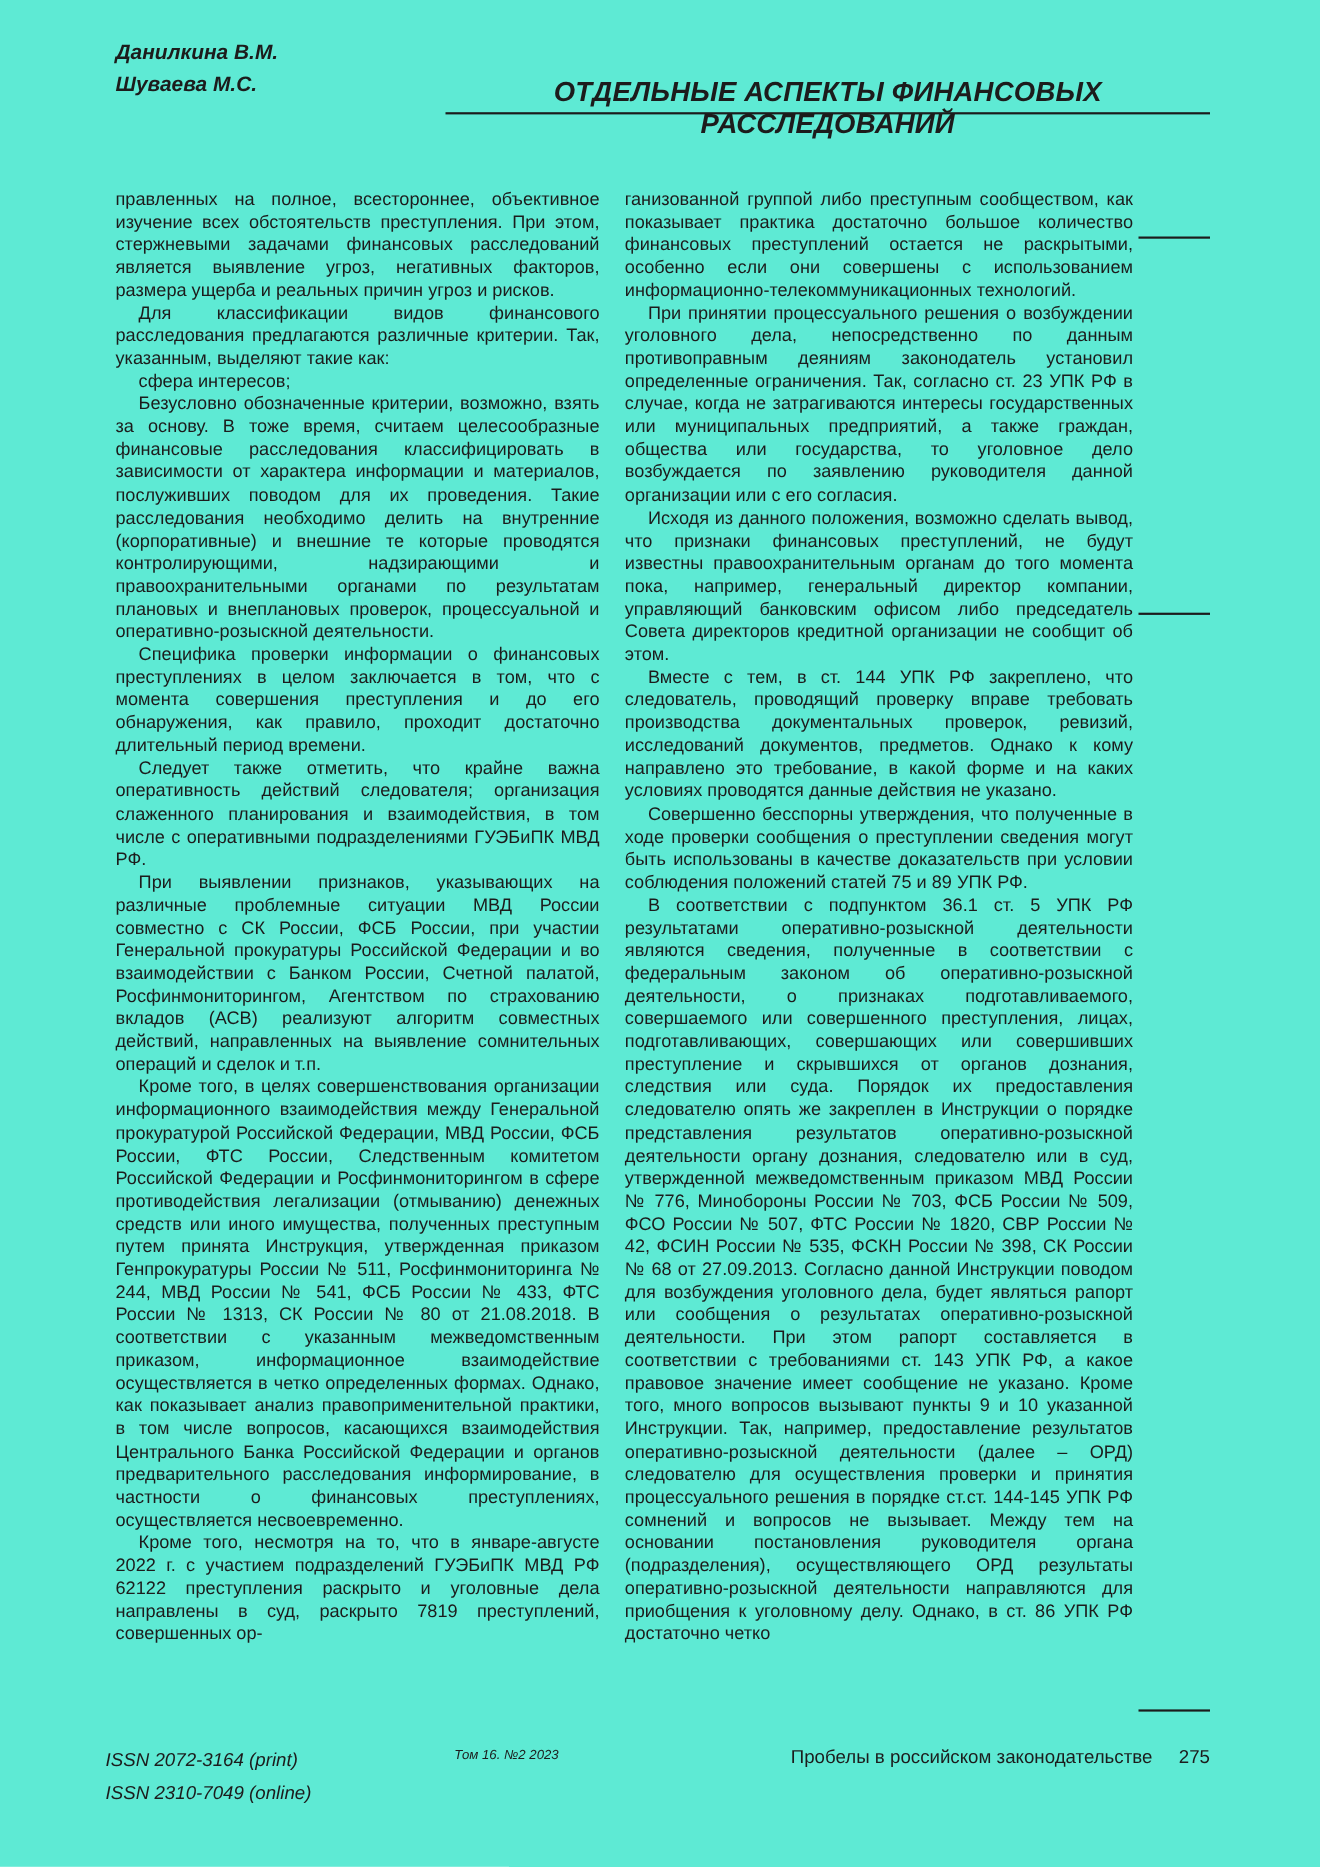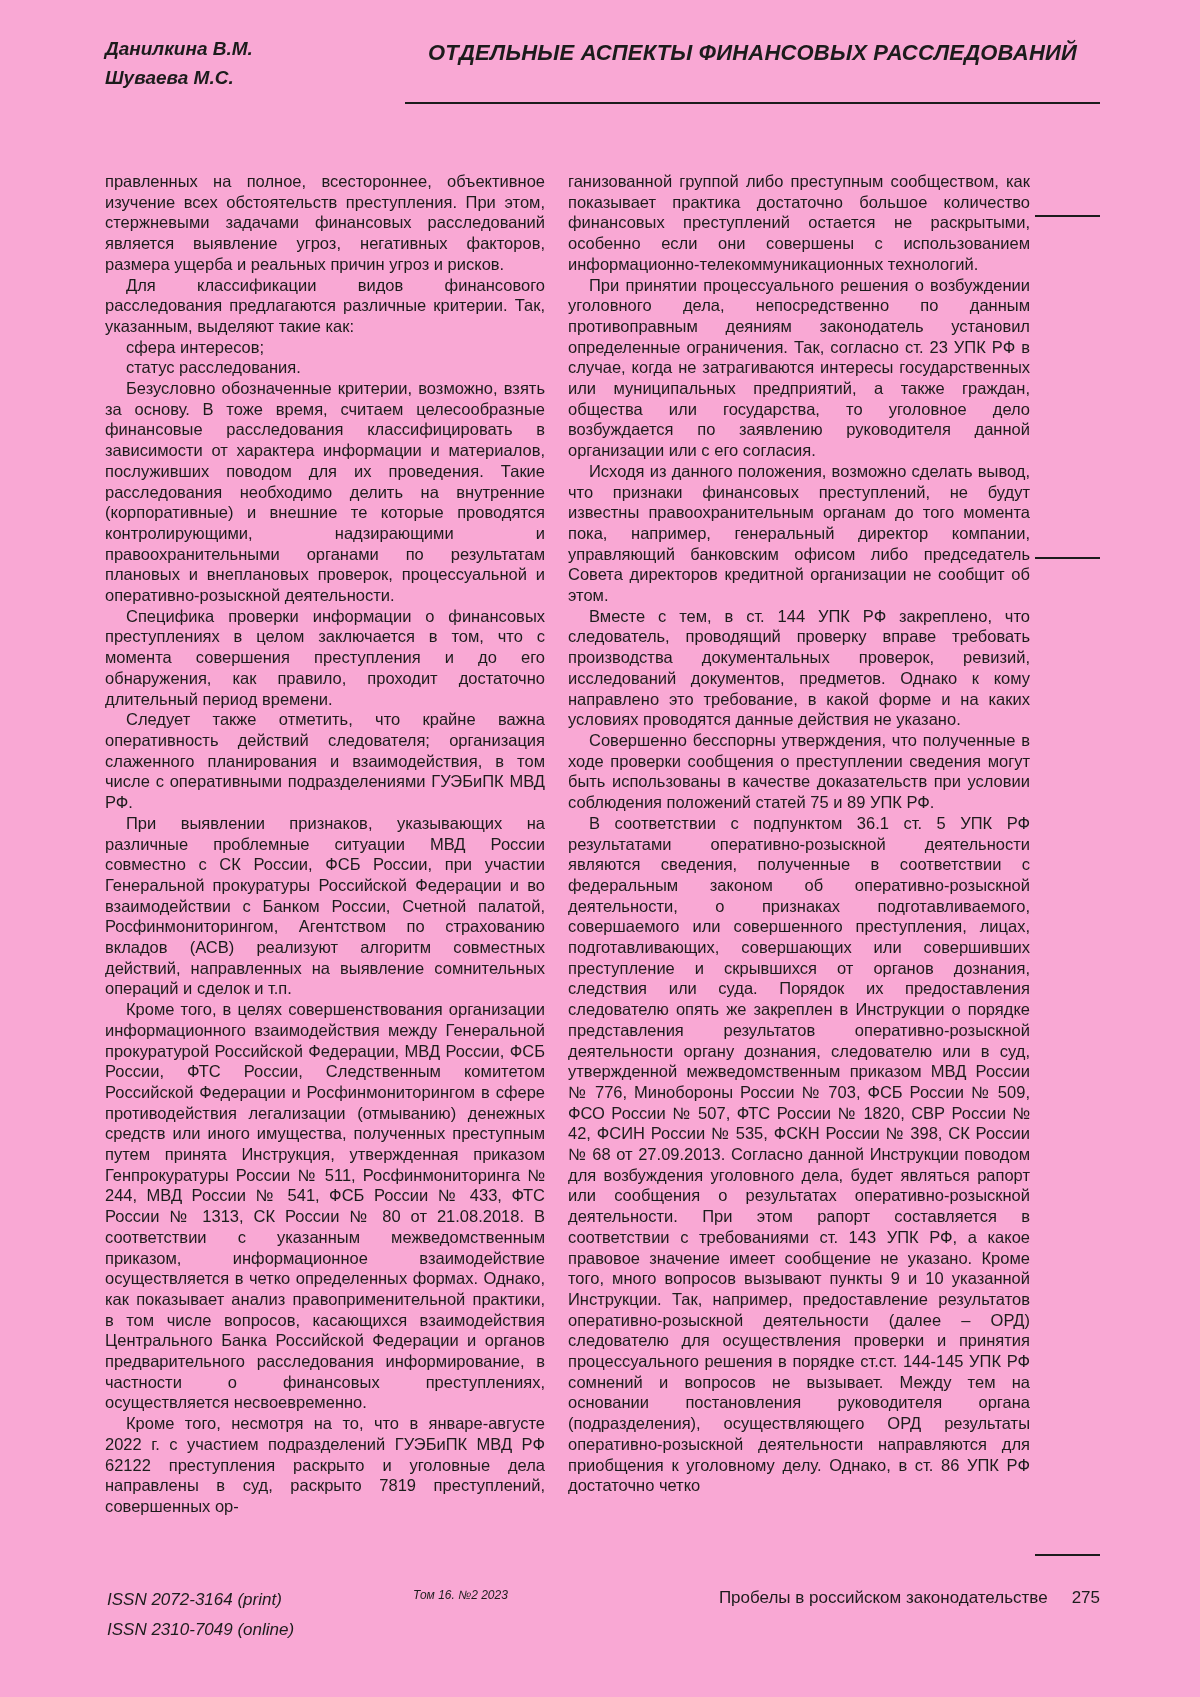--- a/index.html
+++ b/index.html
@@ -3,35 +3,36 @@
 <meta charset="utf-8">
 <style>
   * { box-sizing: border-box; }
   html, body { margin: 0; padding: 0; }
   body {
     width: 1200px; height: 1697px;
     background: #ffffff;
     font-family: "Liberation Sans", "DejaVu Sans", sans-serif;
     color: #1c1c1c;
   }
-  .page { position: relative; width: 1200px; height: 1697px; background: #f9a8d4; overflow: hidden; }
+  .page { position: relative; width: 1200px; height: 1697px; background: #5eead4; overflow: hidden; }
 
   
   .authors {
     position: absolute; left: 105px; top: 34px;
     font-size: 19px; font-weight: bold; font-style: italic;
     line-height: 1.55;
   }
   .title-block {
     position: absolute; left: 405px; top: 40px; width: 695px;
     text-align: center;
   }
   .article-title {
-    font-size: 22px; font-weight: bold; font-style: italic;
+    font-size: 25px; font-weight: bold; font-style: italic;
     letter-spacing: 0.2px;
+    margin-top: 30px;
   }
   .header-rule {
     position: absolute; left: 405px; top: 102px; width: 695px; height: 2px;
     background: #1c1c1c;
   }
 
   
   .columns {
     position: absolute; left: 105px; top: 127px; width: 925px;
     display: flex; gap: 23px; margin-top: 44px;
@@ -51,21 +52,21 @@
   .tick {
     position: absolute; left: 1035px; width: 65px; height: 2px;
     background: #1c1c1c;
   }
   .tick-1 { top: 215px; }
   .tick-2 { top: 557px; }
   .tick-3 { top: 1554px; }
 
   
   .footer-issn {
-    position: absolute; left: 107px; top: 1585px;
+    position: absolute; left: 96px; top: 1585px;
     font-style: italic; font-size: 17px; line-height: 1.74;
   }
   .footer-volume {
     position: absolute; left: 413px; top: 1588px;
     font-style: italic; font-size: 12px;
   }
   .footer-right {
     position: absolute; right: 100px; top: 1588px;
     font-size: 17px; display: flex; align-items: baseline;
   }
@@ -86,21 +87,20 @@
     <div class="article-title">ОТДЕЛЬНЫЕ АСПЕКТЫ ФИНАНСОВЫХ РАССЛЕДОВАНИЙ</div>
   </div>
 
   <div class="header-rule"></div>
 
   <div class="columns">
     <div class="column col-left">
         <p class="para">правленных на полное, всестороннее, объективное изучение всех обстоятельств преступления. При этом, стержневыми задачами финансовых расследований является выявление угроз, негативных факторов, размера ущерба и реальных причин угроз и рисков.</p>
         <p class="para">Для классификации видов финансового расследования предлагаются различные критерии. Так, указанным, выделяют такие как:</p>
         <p class="para">сфера интересов;</p>
-        <p class="para">статус расследования.</p>
         <p class="para">Безусловно обозначенные критерии, возможно, взять за основу. В тоже время, считаем целесообразные финансовые расследования классифицировать в зависимости от характера информации и материалов, послуживших поводом для их проведения. Такие расследования необходимо делить на внутренние (корпоративные) и внешние те которые проводятся контролирующими, надзирающими и правоохранительными органами по результатам плановых и внеплановых проверок, процессуальной и оперативно-розыскной деятельности.</p>
         <p class="para">Специфика проверки информации о финансовых преступлениях в целом заключается в том, что с момента совершения преступления и до его обнаружения, как правило, проходит достаточно длительный период времени.</p>
         <p class="para">Следует также отметить, что крайне важна оперативность действий следователя; организация слаженного планирования и взаимодействия, в том числе с оперативными подразделениями ГУЭБиПК МВД РФ.</p>
         <p class="para">При выявлении признаков, указывающих на различные проблемные ситуации МВД России совместно с СК России, ФСБ России, при участии Генеральной прокуратуры Российской Федерации и во взаимодействии с Банком России, Счетной палатой, Росфинмониторингом, Агентством по страхованию вкладов (АСВ) реализуют алгоритм совместных действий, направленных на выявление сомнительных операций и сделок и т.п.</p>
         <p class="para">Кроме того, в целях совершенствования организации информационного взаимодействия между Генеральной прокуратурой Российской Федерации, МВД России, ФСБ России, ФТС России, Следственным комитетом Российской Федерации и Росфинмониторингом в сфере противодействия легализации (отмыванию) денежных средств или иного имущества, полученных преступным путем принята Инструкция, утвержденная приказом Генпрокуратуры России № 511, Росфинмониторинга № 244, МВД России № 541, ФСБ России № 433, ФТС России № 1313, СК России № 80 от 21.08.2018. В соответствии с указанным межведомственным приказом, информационное взаимодействие осуществляется в четко определенных формах. Однако, как показывает анализ правоприменительной практики, в том числе вопросов, касающихся взаимодействия Центрального Банка Российской Федерации и органов предварительного расследования информирование, в частности о финансовых преступлениях, осуществляется несвоевременно.</p>
         <p class="para">Кроме того, несмотря на то, что в январе-августе 2022 г. с участием подразделений ГУЭБиПК МВД РФ 62122 преступления раскрыто и уголовные дела направлены в суд, раскрыто 7819 преступлений, совершенных ор-</p>
       </div>
     <div class="column col-right">
         <p class="para">ганизованной группой либо преступным сообществом, как показывает практика достаточно большое количество финансовых преступлений остается не раскрытыми, особенно если они совершены с использованием информационно-телекоммуникационных технологий.</p>
         <p class="para">При принятии процессуального решения о возбуждении уголовного дела, непосредственно по данным противоправным деяниям законодатель установил определенные ограничения. Так, согласно ст. 23 УПК РФ в случае, когда не затрагиваются интересы государственных или муниципальных предприятий, а также граждан, общества или государства, то уголовное дело возбуждается по заявлению руководителя данной организации или с его согласия.</p>

